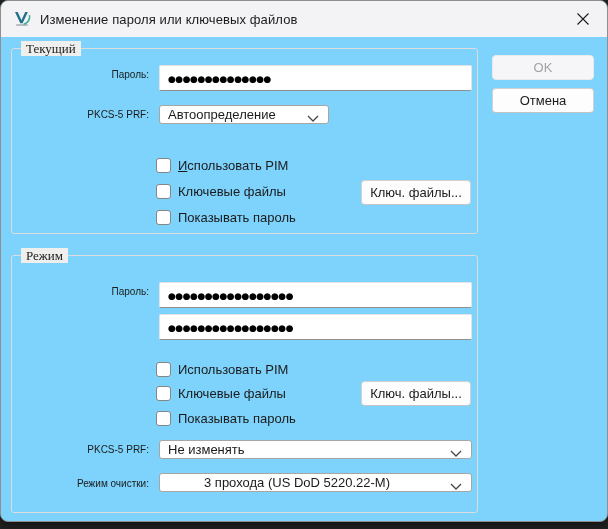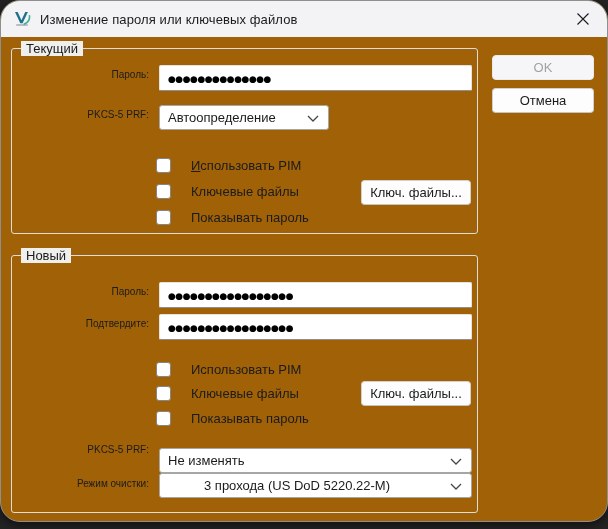--- a/index.html
+++ b/index.html
@@ -5,23 +5,23 @@
   html,body{margin:0;padding:0;}
   body{
     width:608px;height:529px;overflow:hidden;position:relative;
     background:#232323;
     font-family:"Liberation Sans",sans-serif;
     -webkit-font-smoothing:antialiased;
   }
   .window{
     position:absolute;left:0;top:0;width:608px;height:522px;
     box-sizing:border-box;
-    background:#a16207;
+    background:#7dd3fc;
     border:1px solid #8f8f8f;
-    border-radius:20px;
+    border-radius:8px;
     overflow:hidden;
     box-shadow:0 3px 10px rgba(0,0,0,.55);
   }
   .titlebar{
     position:absolute;left:0;top:0;right:0;height:36px;
     background:#f3f3f6;
     display:flex;align-items:center;
   }
   .appicon{margin-left:12px;width:18px;height:16px;display:inline-flex;}
   .title{
@@ -35,54 +35,55 @@
   }
   
   .groupbox{
     position:absolute;box-sizing:border-box;
     border:1px solid #dcdcdc;border-radius:3px;
   }
   .grouplabel{
     position:absolute;font-size:13px;color:#1b1b1b;
     background:#efefed;padding:0 5px;line-height:15px;
     white-space:nowrap;
+    font-family:Liberation Serif, serif;
   }
   
   .lbl{
     position:absolute;left:10px;width:138px;text-align:right;
     font-size:10px;color:#1b1b1b;white-space:nowrap;
   }
   input.pw{
     position:absolute;box-sizing:border-box;
     width:313px;height:26px;left:158px;
     background:#ffffff;
     border:1px solid #e3e3e3;border-bottom:1px solid #8f8f8f;
     border-radius:2px;
     padding:2px 8px 0 8px;
     font-family:"DejaVu Sans",sans-serif;
     font-size:9px;letter-spacing:-0.5px;color:#000;
     outline:none;
   }
   .combo{
-    position:absolute;box-sizing:border-box;height:25px;left:158px;
+    position:absolute;box-sizing:border-box;height:19px;left:158px;
     background:#ffffff;
     border:1px solid #a6a6a6;border-radius:3px;
     display:flex;align-items:center;
     padding:0 26px 0 8px;
     font-size:13px;color:#1b1b1b;
     cursor:default;white-space:nowrap;
   }
   .combo .chev{position:absolute;right:9px;top:9px;display:inline-flex;}
   .cbrow{position:absolute;left:155px;height:17px;display:flex;align-items:center;}
   .cbbox{
     width:15px;height:15px;box-sizing:border-box;
     border:1px solid #858585;border-radius:3px;background:#fff;
     flex:0 0 auto;
   }
-  .cbtext{margin-left:20px;font-size:13px;color:#1b1b1b;white-space:nowrap;}
+  .cbtext{margin-left:7px;font-size:13px;color:#1b1b1b;white-space:nowrap;}
   .cbtext .u{text-decoration:underline;}
   .btn{
     position:absolute;box-sizing:border-box;
     display:flex;align-items:center;justify-content:center;
     background:#fdfdfd;border:1px solid #d1d1d1;border-bottom-color:#c4c4c4;
     border-radius:4px;font-size:13px;color:#1b1b1b;cursor:default;
     white-space:nowrap;
   }
   .btn.disabled{
     background:#f6f6f8;border-color:#eaeaec;color:#a2a2a6;
@@ -134,45 +135,44 @@
     <span class="cbtext">Ключевые файлы</span>
   </div>
   <div class="cbrow" style="top:208px;">
     <span class="cbbox"></span>
     <span class="cbtext">Показывать пароль</span>
   </div>
 
   <div class="btn" style="left:360px;top:179px;width:110px;height:25px;">Ключ. файлы...</div>
 
   <div class="groupbox" style="left:10px;top:254px;width:467px;height:258px;"></div>
-  <span class="grouplabel" style="left:20px;top:247px;">Новый</span>
+  <span class="grouplabel" style="left:20px;top:247px;">Режим</span>
 
   <span class="lbl" style="top:285px;">Пароль:</span>
   <input class="pw" style="top: 281px;" readonly="" value="●●●●●●●●●●●●●●●●●">
 
-  <span class="lbl" style="top:317px;">Подтвердите:</span>
   <input class="pw" style="top: 313px;" readonly="" value="●●●●●●●●●●●●●●●●●">
 
   <div class="cbrow" style="top:360px;">
     <span class="cbbox"></span>
     <span class="cbtext">Использовать PIM</span>
   </div>
   <div class="cbrow" style="top:384px;">
     <span class="cbbox"></span>
     <span class="cbtext">Ключевые файлы</span>
   </div>
   <div class="cbrow" style="top:409px;">
     <span class="cbbox"></span>
     <span class="cbtext">Показывать пароль</span>
   </div>
 
   <div class="btn" style="left:360px;top:380px;width:110px;height:25px;">Ключ. файлы...</div>
 
   <span class="lbl" style="top:443px;">PKCS-5 PRF:</span>
-  <div class="combo" style="top:439px;width:313px;margin-top:8px;">
+  <div class="combo" style="top:439px;width:313px;">
     <span>Не изменять</span>
     <span class="chev">
       <svg width="12" height="7" viewBox="0 0 12 7">
           <path d="M1 1 L6 6 L11 1" stroke="#464646" stroke-width="1.3" fill="none"></path>
         </svg>
     </span>
   </div>
 
   <span class="lbl" style="top:477px;text-align:right;">Режим очистки:</span>
   <div class="combo" style="top:472px;width:313px;padding-left:44px;">

